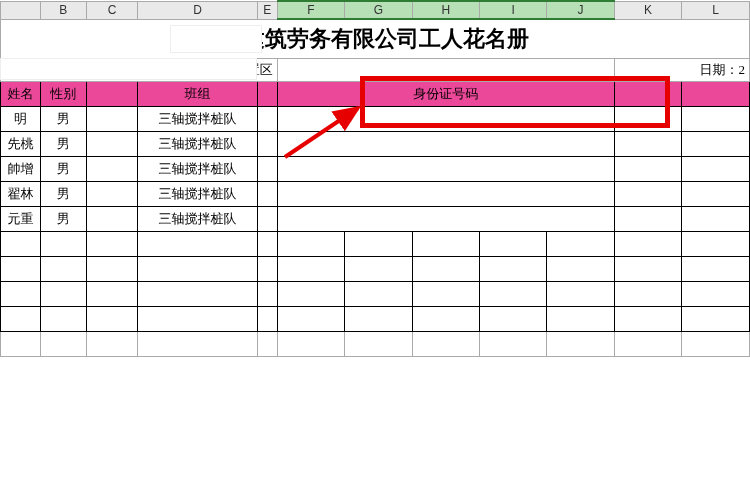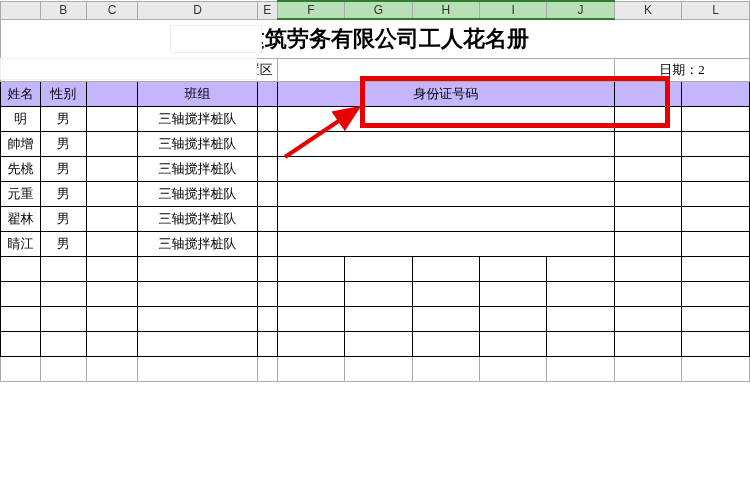--- a/index.html
+++ b/index.html
@@ -50,21 +50,21 @@
     border: 1px solid #aaa;
     white-space: nowrap;
     text-align: left;
     padding: 0 4px;
   }
   .hdr-row td {
     height: 22px;
     border: 1px solid #000;
     text-align: center;
     white-space: nowrap;
-    background: #c4b5fd;
+    background: #ec4899;
   }
   .data-row td {
     height: 22px;
     border: 1px solid #000;
     text-align: center;
     white-space: nowrap;
     background: #fff;
   }
   .empty-row td {
     height: 22px;
@@ -131,21 +131,21 @@
           <td class="sel">J</td>
           <td>K</td>
           <td>L</td>
         </tr>
         <tr class="title-row">
           <td colspan="12">翔建筑劳务有限公司工人花名册</td>
         </tr>
         <tr class="sub-row">
           <td colspan="5" style="text-align: right;">）安置区</td>
           <td colspan="5"></td>
-          <td colspan="2" style="text-align: center; font-family: Liberation Serif, serif;">日期：2</td>
+          <td colspan="2" style="text-align: right; font-family: Liberation Serif, serif;">日期：2</td>
         </tr>
         <tr class="hdr-row">
           <td>姓名</td>
           <td>性别</td>
           <td></td>
           <td>班组</td>
           <td></td>
           <td colspan="5">身份证号码</td>
           <td></td>
           <td></td>
@@ -154,61 +154,51 @@
           <td>明</td>
           <td>男</td>
           <td></td>
           <td>三轴搅拌桩队</td>
           <td></td>
           <td colspan="5"></td>
           <td></td>
           <td></td>
         </tr>
         <tr class="data-row">
+          <td>先桃</td>
+          <td>男</td>
+          <td></td>
+          <td>三轴搅拌桩队</td>
+          <td></td>
+          <td colspan="5"></td>
+          <td></td>
+          <td></td>
+        </tr>
+        <tr class="data-row">
           <td>帥增</td>
           <td>男</td>
           <td></td>
           <td>三轴搅拌桩队</td>
           <td></td>
           <td colspan="5"></td>
           <td></td>
           <td></td>
         </tr>
         <tr class="data-row">
-          <td>先桃</td>
+          <td>翟林</td>
           <td>男</td>
           <td></td>
           <td>三轴搅拌桩队</td>
           <td></td>
           <td colspan="5"></td>
           <td></td>
           <td></td>
         </tr>
         <tr class="data-row">
           <td>元重</td>
-          <td>男</td>
-          <td></td>
-          <td>三轴搅拌桩队</td>
-          <td></td>
-          <td colspan="5"></td>
-          <td></td>
-          <td></td>
-        </tr>
-        <tr class="data-row">
-          <td>翟林</td>
-          <td>男</td>
-          <td></td>
-          <td>三轴搅拌桩队</td>
-          <td></td>
-          <td colspan="5"></td>
-          <td></td>
-          <td></td>
-        </tr>
-        <tr class="data-row">
-          <td>睛江</td>
           <td>男</td>
           <td></td>
           <td>三轴搅拌桩队</td>
           <td></td>
           <td colspan="5"></td>
           <td></td>
           <td></td>
         </tr>
         <tr class="empty-row">
           <td></td>

